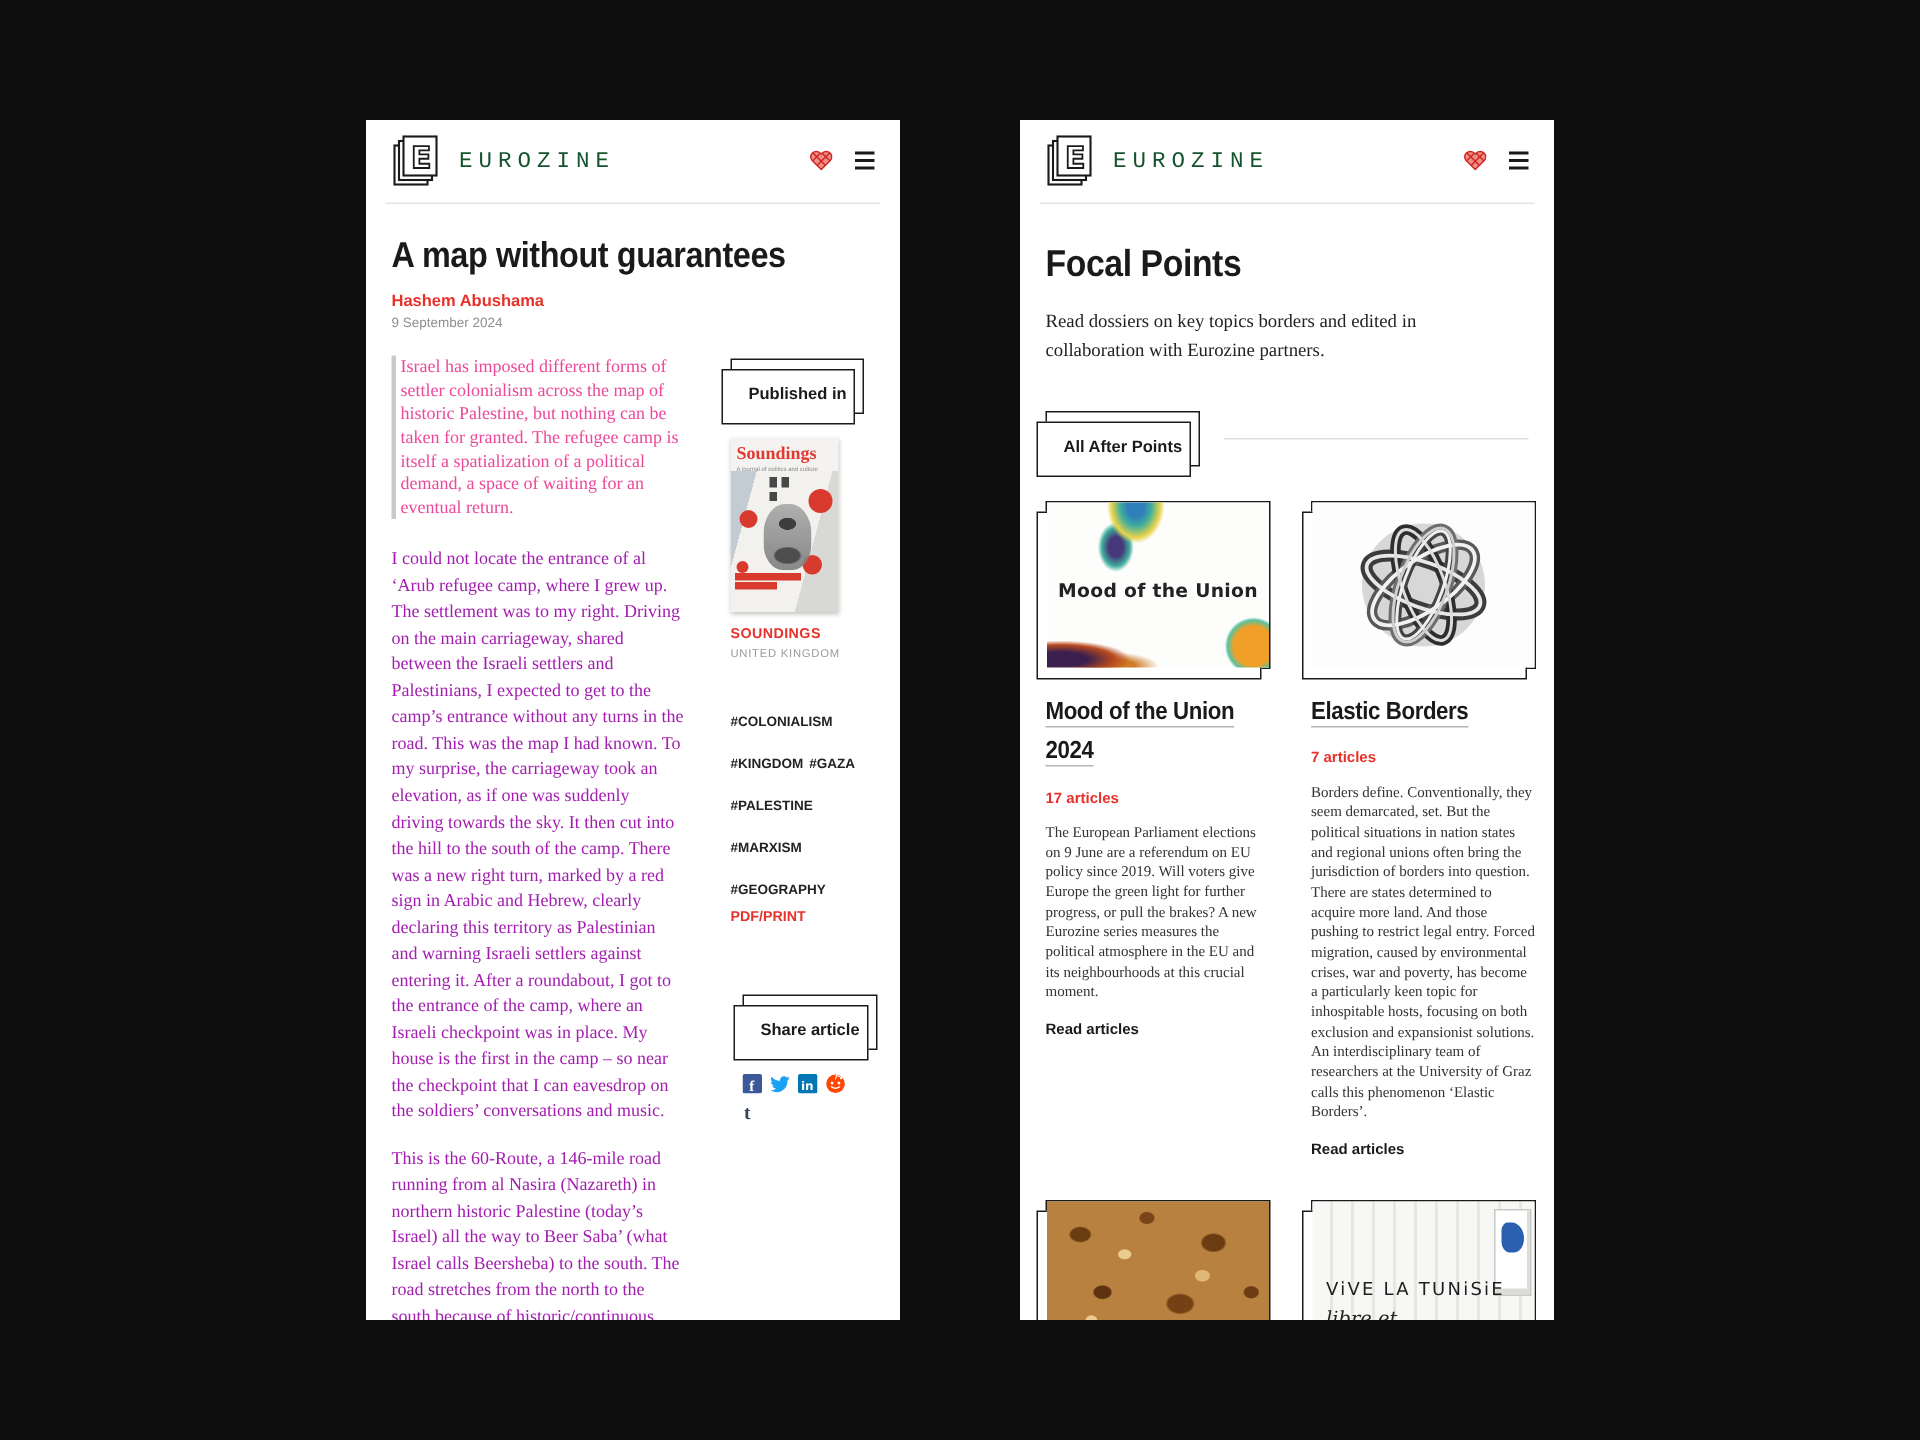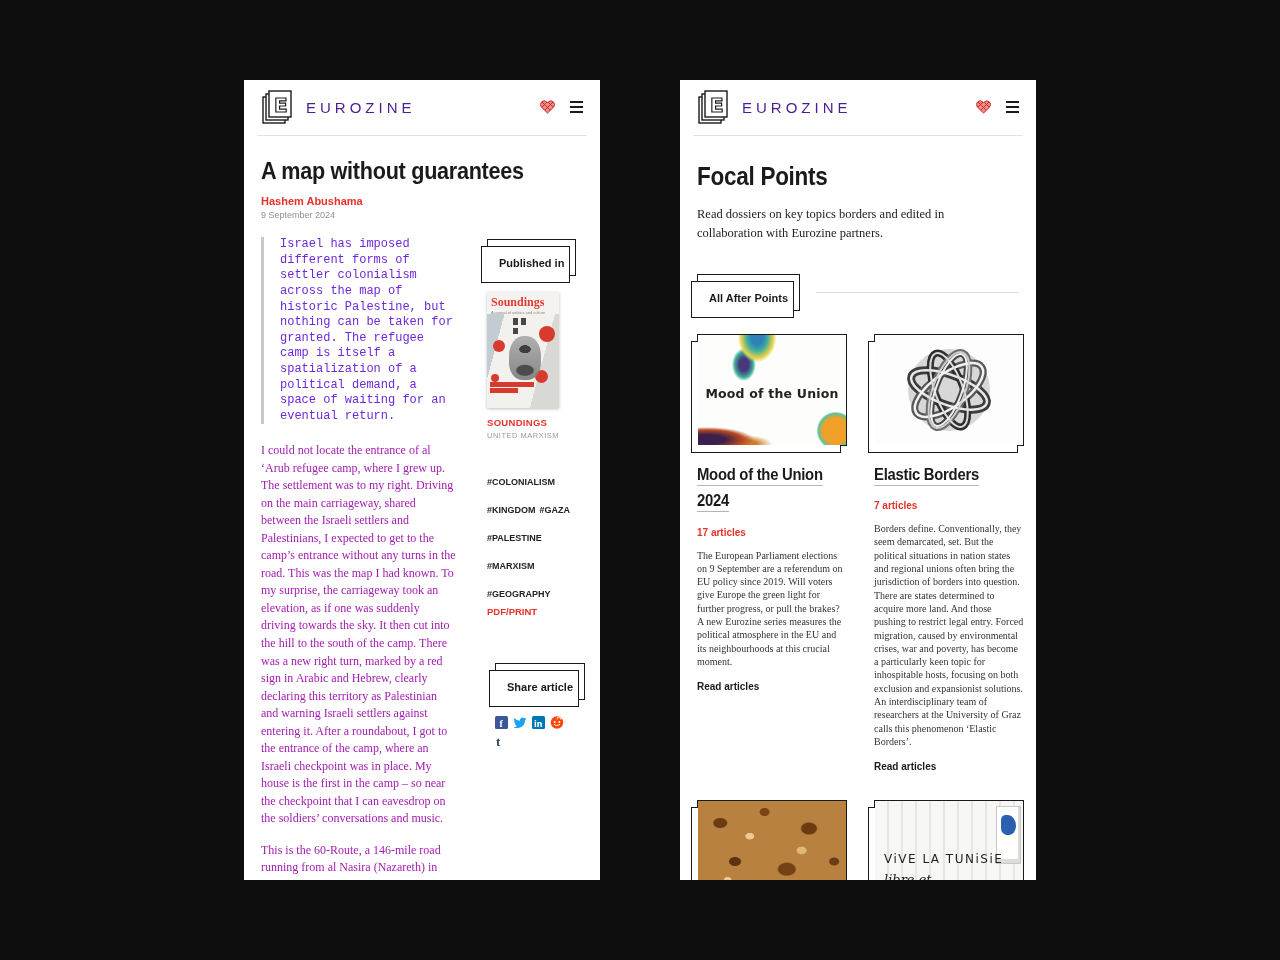--- a/index.html
+++ b/index.html
@@ -7,21 +7,21 @@
   body { background:#0e0e0e; position:relative; font-family:"Liberation Sans", sans-serif; color:#1a1a1a; overflow:hidden; }
 
   .panel { position:absolute; top:80px; width:356px; height:800px; background:#ffffff; overflow:hidden; }
   #panel-left  { left:244px; }
   #panel-right { left:680px; }
 
   
   .panel-header { margin:0 13px; padding:9px 4px 10px; border-bottom:1px solid #e3e3e3;
                   display:flex; align-items:center; }
   .logo { width:32px; height:36px; flex:0 0 auto; }
-  .brand { font-size:15px; letter-spacing:4px; color:#4c1d95; margin-left:13px; flex:1; }
+  .brand { font-size:15px; letter-spacing:4px; color:#14532d; margin-left:13px; flex:1;font-family:Liberation Mono, monospace; }
   .header-icons { display:flex; align-items:center; gap:15px; }
   .heart-icon svg { display:block; }
   .menu-icon { display:flex; flex-direction:column; gap:2.5px; cursor:pointer; }
   .menu-icon i { display:block; width:13px; height:2.5px; background:#1a1a1a; }
 
   
   .condensed { transform:scaleX(.9); transform-origin:0 50%; letter-spacing:-0.3px; }
 
   
   .offset-frame { position:relative; z-index:0; background:#fff; border:1.5px solid #1a1a1a; }
@@ -32,22 +32,22 @@
   
   .article { padding:0 17px; }
   .article h1 { font-size:24px; line-height:1.05; margin:22px 0 12px; }
   .author { color:#e8312a; font-size:11px; font-weight:bold; margin-bottom:3px; cursor:pointer; }
   .date   { color:#8f8f8f; font-size:9px; margin-bottom:17px; }
 
   .article-body { display:flex; }
   .main-col { width:196px; flex:0 0 auto; }
   .side-col { flex:1; margin-left:30px; min-width:0; }
 
-  .lede { font-family:Liberation Mono, monospace; font-size:12px; line-height:1.3; color:#6d28d9;
-          border-left:3px solid #c9c9c9; padding-left:16px; margin-bottom:18px; }
+  .lede { font-family:Liberation Serif, serif; font-size:12px; line-height:1.3; color:#ec4899;
+          border-left:3px solid #c9c9c9; padding-left:3px; margin-bottom:18px; }
   .main-col p { font-family:"Liberation Serif", serif; font-size:12px; line-height:1.46; color:#a21caf; margin-bottom:14px; }
 
   .pub-row { display:flex; align-items:center; margin-top:2px; }
   .pub-row .rule { flex:1; height:1px; background:#ddd; margin-left:10px; }
 
   
   .cover { width:72px; height:116px; margin-top:16px; background:#f4f3f1; position:relative; overflow:hidden; cursor:pointer;
            box-shadow:0 1px 3px rgba(0,0,0,.25); }
   .cover-title { font-family:"Liberation Serif", serif; color:#e03a30; font-weight:bold; font-size:12px; padding:3px 4px 0; }
   .cover-sub { font-size:4px; color:#888; padding:0 4px 2px; }
@@ -207,21 +207,21 @@
             <span class="dot" style="left:4px;top:60px;width:8px;height:8px;"></span>
             <div class="cover-face"></div>
             <div class="cover-cap">
                 <i></i>
                 <i></i>
               </div>
           </div>
         </div>
 
         <div class="journal-name">SOUNDINGS</div>
-        <div class="journal-country">UNITED MARXISM</div>
+        <div class="journal-country">UNITED KINGDOM</div>
 
         <div class="tags"><span>#COLONIALISM</span><span>#KINGDOM</span><span>#GAZA</span><span>#PALESTINE</span><span>#MARXISM</span><span>#GEOGRAPHY</span></div>
 
         <div class="pdf-link">PDF/PRINT</div>
 
         <div class="share-wrap">
           <span class="offset-frame frame-btn">Share article</span>
         </div>
 
         <div class="social-row">
@@ -301,21 +301,21 @@
     <div class="cards">
 
       <div class="card">
         <div class="card-img offset-frame">
           <div class="img mood-img">
             <div class="mood-text">Mood of the Union</div>
           </div>
         </div>
         <h2 class="condensed">Mood of the Union 2024</h2>
         <div class="count">17 articles</div>
-        <div class="desc">The European Parliament elections on 9 September are a referendum on EU policy since 2019. Will voters give Europe the green light for further progress, or pull the brakes? A new Eurozine series measures the political atmosphere in the EU and its neighbourhoods at this crucial moment.</div>
+        <div class="desc">The European Parliament elections on 9 June are a referendum on EU policy since 2019. Will voters give Europe the green light for further progress, or pull the brakes? A new Eurozine series measures the political atmosphere in the EU and its neighbourhoods at this crucial moment.</div>
         <div class="read">Read articles</div>
       </div>
 
       <div class="card">
         <div class="card-img offset-frame">
           <div class="img elastic-img">
             <svg width="96" height="96" viewBox="0 0 96 96">
               <circle cx="48" cy="48" r="41" fill="#d7d7d7"></circle>
               <g fill="none" stroke-linecap="round">
                 <ellipse cx="48" cy="48" rx="40" ry="15" stroke="#3c3c3c" stroke-width="8" transform="rotate(20 48 48)"></ellipse>

